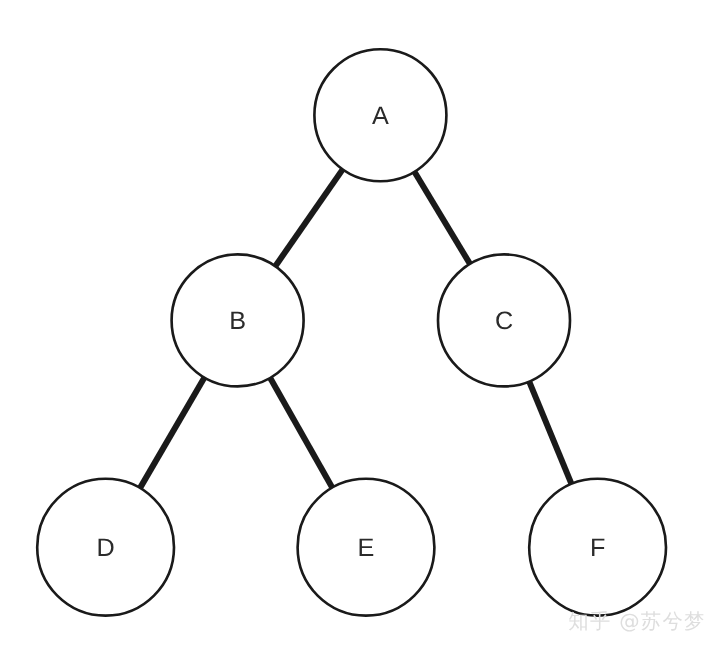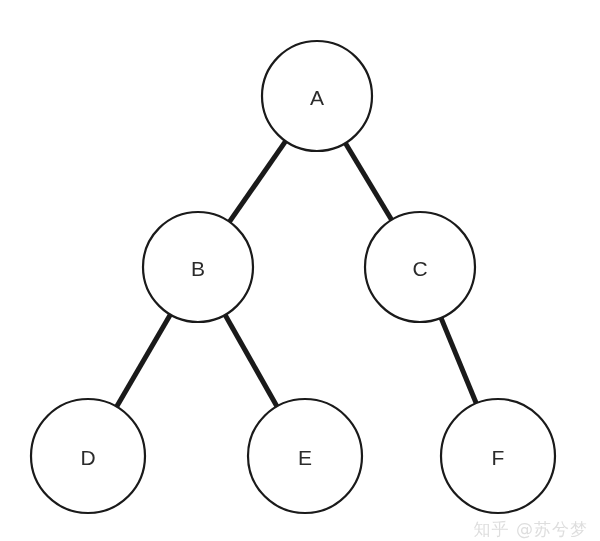--- a/index.html
+++ b/index.html
@@ -39,21 +39,21 @@
     font-family: "Liberation Sans", sans-serif;
     font-size: 21px;
     fill: #2b2b2b;
     text-anchor: middle;
     dominant-baseline: central;
     letter-spacing: 0px;
   }
   .watermark {
     position: absolute;
     right: 12px;
-    bottom: 0;
+    bottom: 12px;
     font-family: "DejaVu Sans", sans-serif;
     font-size: 17px;
     color: #dedede;
     letter-spacing: 1px;
     white-space: nowrap;
     user-select: none;
   }
 </style>
 </head>
 <body>

